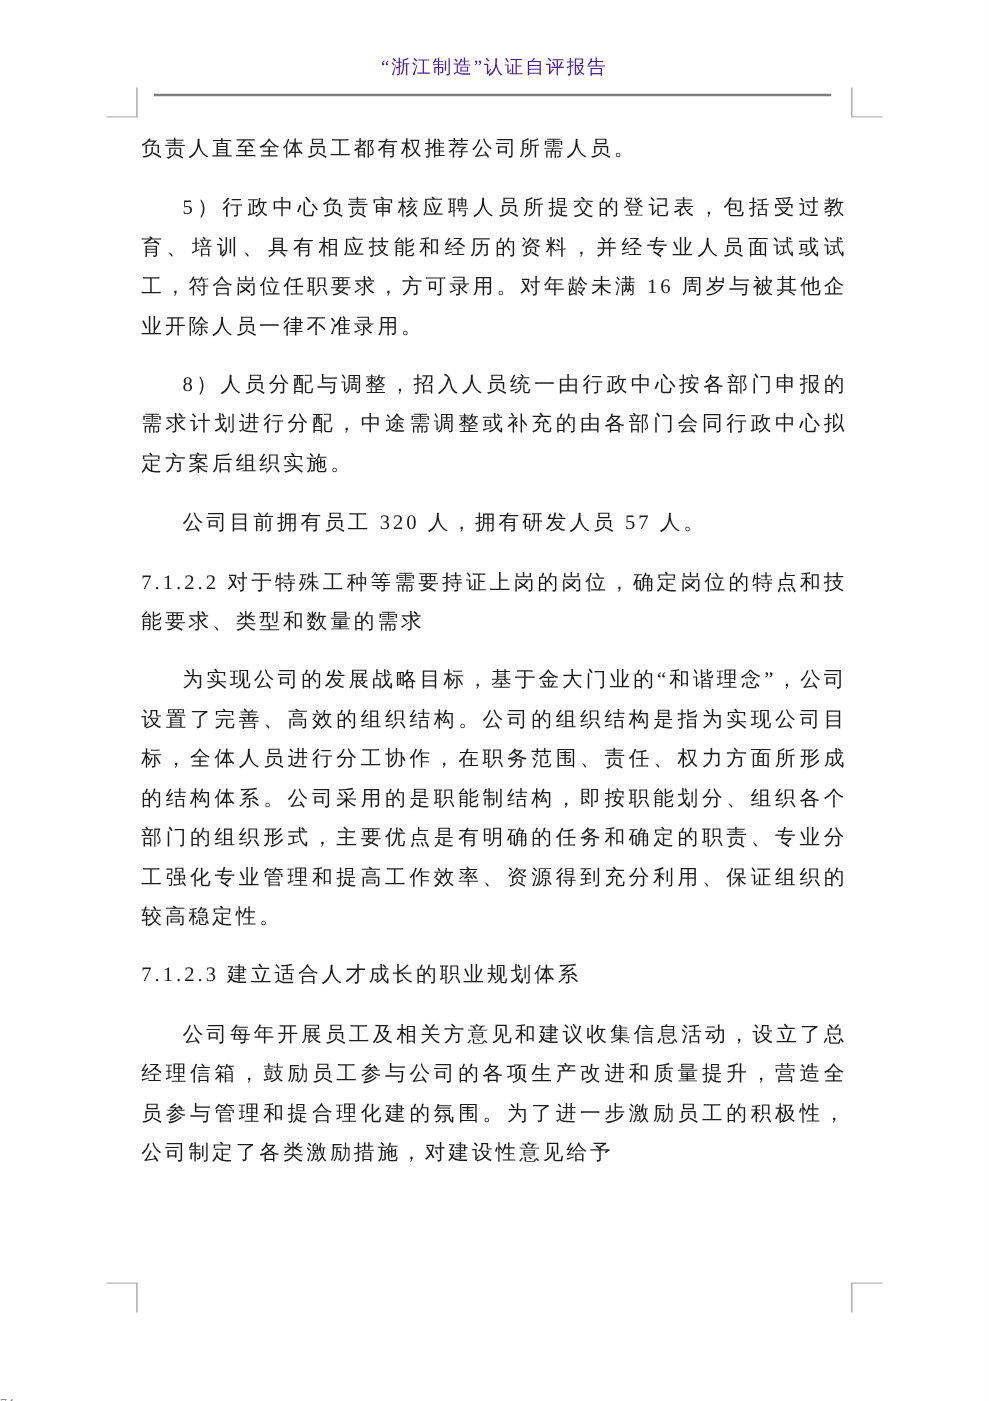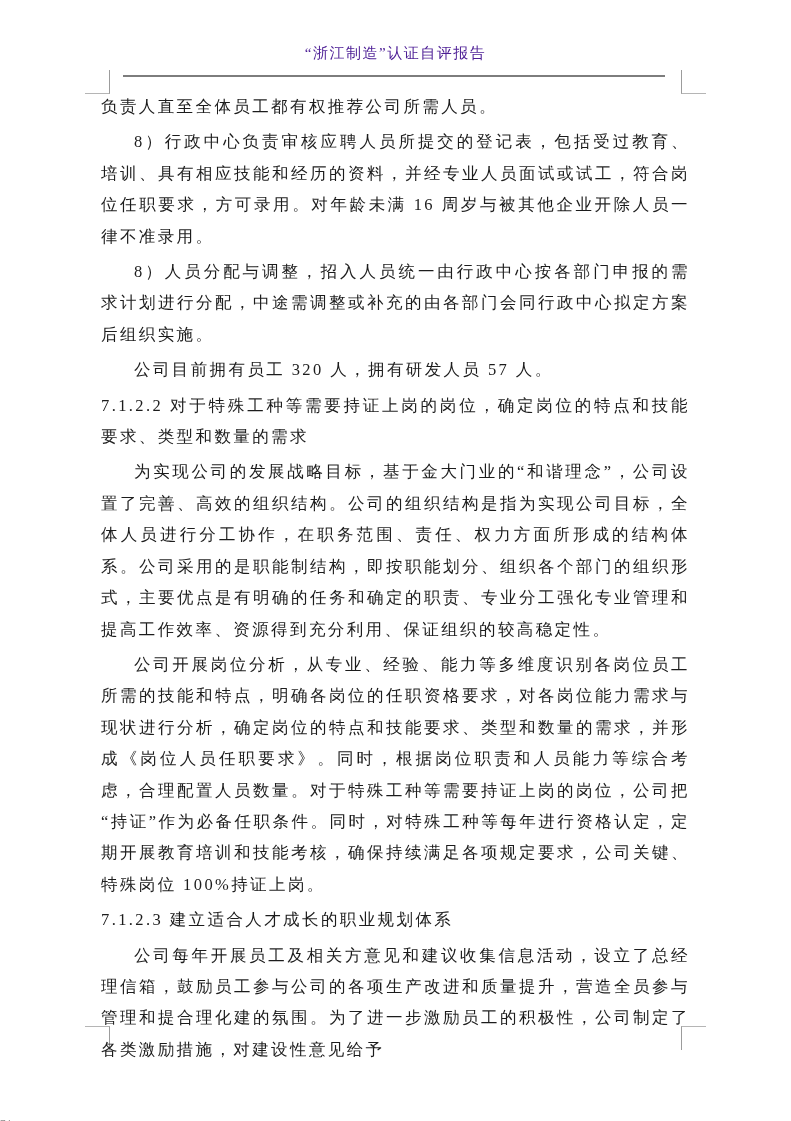--- a/index.html
+++ b/index.html
@@ -31,21 +31,21 @@
   .crop-br{left:681px;top:1026px;border-left:1px solid #9c9c9c;border-top:1px solid #b5b5b5;}
   
   .body-text{
     position:absolute;top:87px;left:97px;width:597px;
     font-size:16.5px;
     line-height:31.4px;
     color:#1c1c1c;
     text-align:justify;
     letter-spacing:2.4px;
   }
-  .body-text p{margin:4px;padding:0;}
+  .body-text p{margin:16px;padding:0;}
   .para-indent{text-indent:2em;}
   .para-flush{text-indent:0;}
   .heading{text-indent:0;font-weight:normal;}
   
   .ftr{
     position:absolute;top:1117px;left:0;width:100%;
     text-align:left;
     font-size:11px;
     color:#8a8a8a;
     letter-spacing:0;
@@ -59,25 +59,24 @@
   <div class="hdr">“浙江制造”认证自评报告</div>
   <div class="hdr-rule"></div>
 
   <div class="crop crop-tl"></div>
   <div class="crop crop-tr"></div>
   <div class="crop crop-bl"></div>
   <div class="crop crop-br"></div>
 
   <div class="body-text">
     <p class="para-flush">负责人直至全体员工都有权推荐公司所需人员。</p>
-    <p class="para-indent">8）行政中心负责审核应聘人员所提交的登记表，包括受过教育、培训、具有相应技能和经历的资料，并经专业人员面试或试工，符合岗位任职要求，方可录用。对年龄未满 16 周岁与被其他企业开除人员一律不准录用。</p>
+    <p class="para-indent">5）行政中心负责审核应聘人员所提交的登记表，包括受过教育、培训、具有相应技能和经历的资料，并经专业人员面试或试工，符合岗位任职要求，方可录用。对年龄未满 16 周岁与被其他企业开除人员一律不准录用。</p>
     <p class="para-indent">8）人员分配与调整，招入人员统一由行政中心按各部门申报的需求计划进行分配，中途需调整或补充的由各部门会同行政中心拟定方案后组织实施。</p>
     <p class="para-indent">公司目前拥有员工 320 人，拥有研发人员 57 人。</p>
     <p class="heading">7.1.2.2 对于特殊工种等需要持证上岗的岗位，确定岗位的特点和技能要求、类型和数量的需求</p>
     <p class="para-indent">为实现公司的发展战略目标，基于金大门业的“和谐理念”，公司设置了完善、高效的组织结构。公司的组织结构是指为实现公司目标，全体人员进行分工协作，在职务范围、责任、权力方面所形成的结构体系。公司采用的是职能制结构，即按职能划分、组织各个部门的组织形式，主要优点是有明确的任务和确定的职责、专业分工强化专业管理和提高工作效率、资源得到充分利用、保证组织的较高稳定性。</p>
-    <p class="para-indent">公司开展岗位分析，从专业、经验、能力等多维度识别各岗位员工所需的技能和特点，明确各岗位的任职资格要求，对各岗位能力需求与现状进行分析，确定岗位的特点和技能要求、类型和数量的需求，并形成《岗位人员任职要求》。同时，根据岗位职责和人员能力等综合考虑，合理配置人员数量。对于特殊工种等需要持证上岗的岗位，公司把“持证”作为必备任职条件。同时，对特殊工种等每年进行资格认定，定期开展教育培训和技能考核，确保持续满足各项规定要求，公司关键、特殊岗位 100%持证上岗。</p>
     <p class="heading">7.1.2.3 建立适合人才成长的职业规划体系</p>
     <p class="para-indent">公司每年开展员工及相关方意见和建议收集信息活动，设立了总经理信箱，鼓励员工参与公司的各项生产改进和质量提升，营造全员参与管理和提合理化建的氛围。为了进一步激励员工的积极性，公司制定了各类激励措施，对建设性意见给予</p>
   </div>
 
   <div class="ftr">74</div>
 
 </div>
 
 </body></html>

